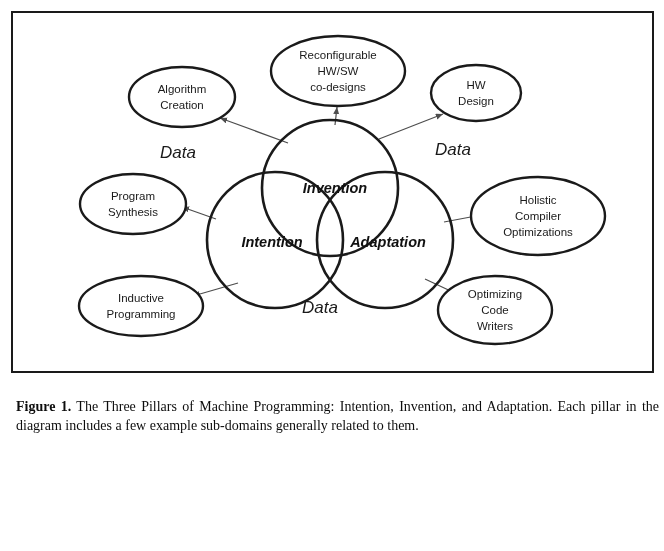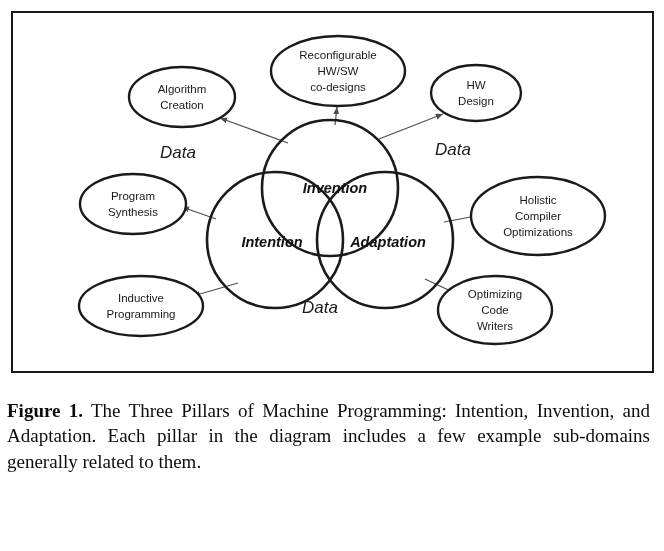--- a/index.html
+++ b/index.html
@@ -71,25 +71,25 @@
     dominant-baseline: middle;
   }
   .sat-text {
     font-family: "Liberation Sans", sans-serif;
     font-size: 11.5px;
     fill: #1a1a1a;
     text-anchor: middle;
   }
   #caption {
     position: absolute;
-    left: 7px;
+    left: 16px;
     top: 398px;
     width: 643px;
     font-family: "Liberation Serif", serif;
-    font-size: 19px;
+    font-size: 14px;
     line-height: 1.33;
     color: #0d0d0d;
     text-align: justify;
     text-justify: inter-word;
   }
   #caption .cap-lead {
     font-weight: bold;
   }
 </style>
 </head>

